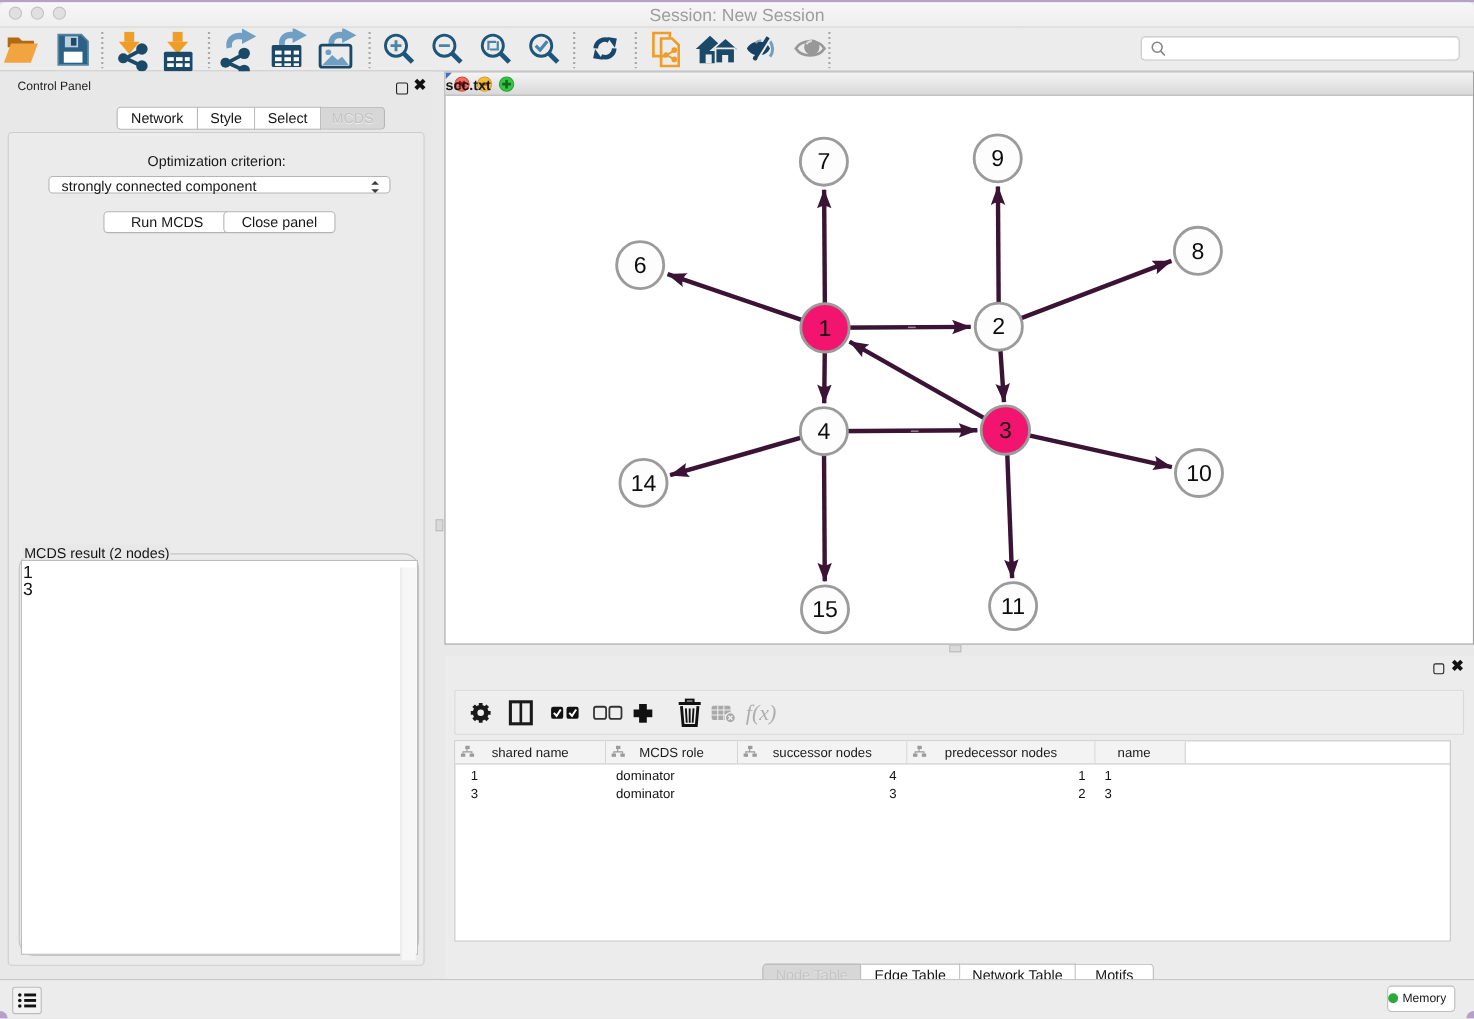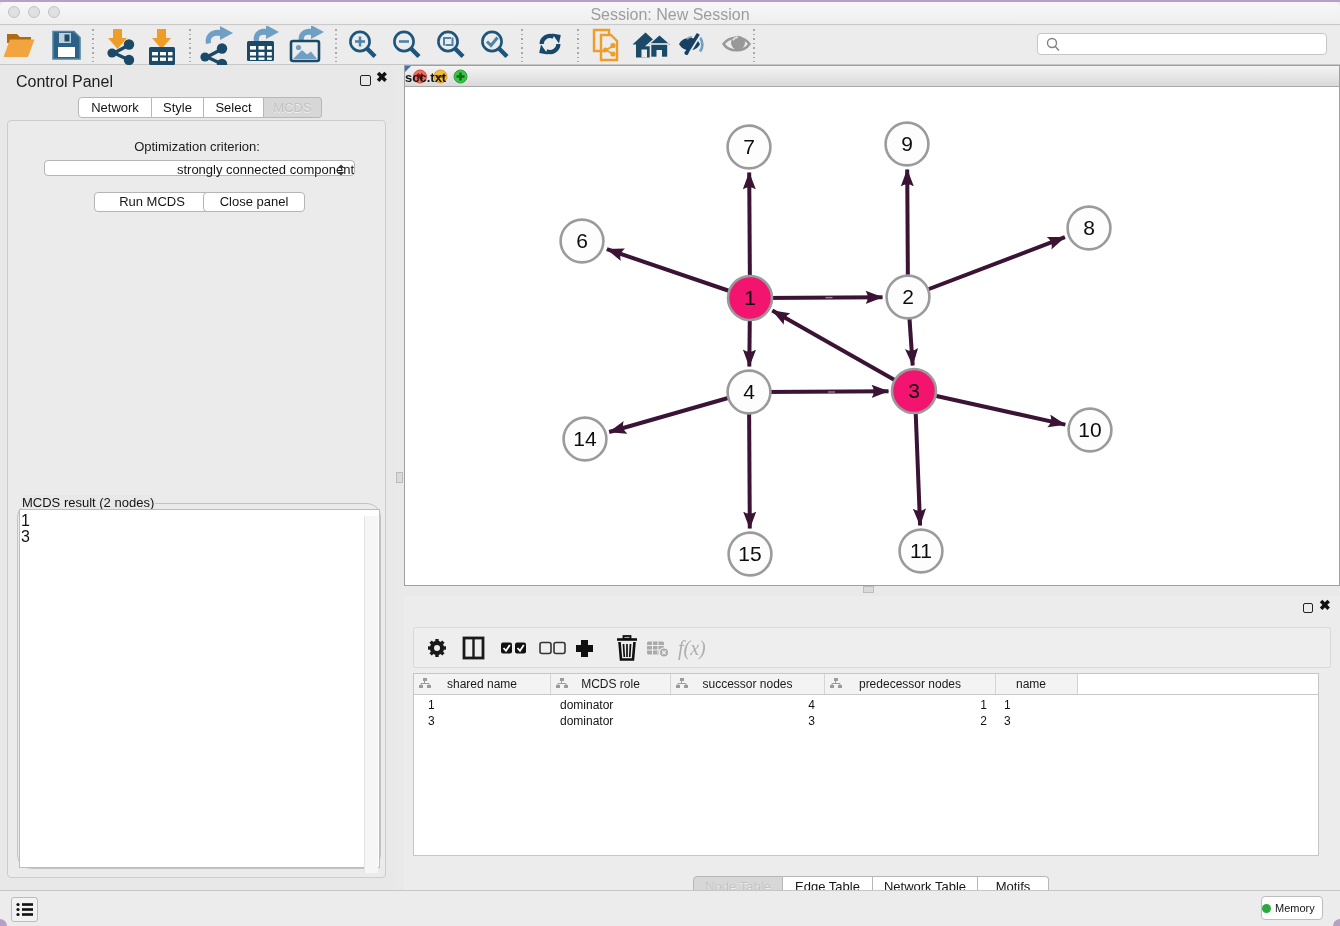--- a/index.html
+++ b/index.html
@@ -13,31 +13,31 @@
 #titletext { left:0; top:6px; width:1340px; text-align:center; font-size:16px; color:#9d9d9d; }
 .tl { position:absolute; width:12px; height:12px; border-radius:50%; top:6px; background:#e0e0e0; border:1px solid #c3c3c3; }
 
 
 #toolbar { left:0; top:26px; width:1340px; height:39px; background:#ececec; border-bottom:1px solid #c6c6c6; }
 .tbsep { position:absolute; top:3px; height:33px; width:1.6px; background:repeating-linear-gradient(to bottom,#a8a8a8 0,#a8a8a8 1.6px,transparent 1.6px,transparent 4.6px); }
 #searchbox { position:absolute; left:1037px; top:7px; width:290px; height:22px; background:#fff; border:1px solid #c6c6c6; border-radius:4px; }
 
 
 #cpanel { left:0; top:65px; width:394px; height:825px; background:#e8e8e8; }
-#cp-title { left:16px; top:8px; font-size:16px; color:#1d1d1d; position:absolute; }
+#cp-title { left:16px; top:8px; font-size:11px; color:#1d1d1d; position:absolute; }
 #cp-float { position:absolute; left:360px; top:10px; width:11px; height:11px; border:1.6px solid #222; border-radius:2px; }
 #cp-close { position:absolute; left:376px; top:4px; font-size:14px; font-weight:bold; color:#111; }
-.tabrow { position:absolute; display:flex; }
+.tabrow { position:absolute; display:flex;margin-left:28px; }
 .tab { height:21px; background:#fff; border:1px solid #b7b7b7; border-left:none; font-size:13px; color:#151515; text-align:center; line-height:19px; }
 .tab.first { border-left:1px solid #b7b7b7; border-radius:4px 0 0 4px; }
 .tab.last { border-radius:0 4px 4px 0; }
 .tab.sel { background:#d7d7d7; color:#c3c3c3; text-shadow:0 1px 0 #eee; }
 #cp-body { position:absolute; left:7px; top:55px; width:379px; height:758px; background:#ebebeb; border:1px solid #cdcdcd; border-radius:4px; }
 #optlabel { position:absolute; left:0; top:74px; width:394px; text-align:center; font-size:13px; color:#1a1a1a; }
-#optselect { position:absolute; left:44px; top:95px; width:311px; height:16px; background:#fff; border:1px solid #b5b5b5; border-radius:4px; font-size:13px; color:#161616; line-height:17px; padding-left:11px;text-align:right; }
+#optselect { position:absolute; left:44px; top:95px; width:311px; height:16px; background:#fff; border:1px solid #b5b5b5; border-radius:4px; font-size:13px; color:#161616; line-height:17px; padding-left:11px; }
 .btn { position:absolute; top:127px; height:20px; background:#fff; border:1px solid #b5b5b5; border-radius:4px; font-size:13px; color:#161616; text-align:center; line-height:18px; }
 #fieldset { position:absolute; left:17px; top:438px; width:364px; height:366px; border:1px solid #c3c3c3; border-radius:14px; }
 #fs-legend { position:absolute; left:3px; top:-9px; background:#e8e8e8; padding:0 1px; font-size:13px; color:#141414; }
 #fs-text { position:absolute; left:1px; top:5px; width:361px; height:359px; background:#fff; border:1px solid #bdbdbd; font-size:16px; color:#111; line-height:15.5px; padding:3px 0 0 1px; }
 #fs-scroll { position:absolute; right:1px; top:6px; width:14px; height:357px; background:#f6f6f6; border-left:1px solid #e4e4e4; }
 
 
 #netwin { left:404px; top:65px; width:936px; height:521px; border:1px solid #9f9f9f; background:#fff; }
 #net-title { position:absolute; left:0; top:0; width:934px; height:21px; background:linear-gradient(#f4f4f4,#d9d9d9); border-bottom:1px solid #a8a8a8; }
 #net-title span { position:absolute; width:100%; text-align:left; top:4px; font-size:13px; font-weight:bold; color:#161616; }

